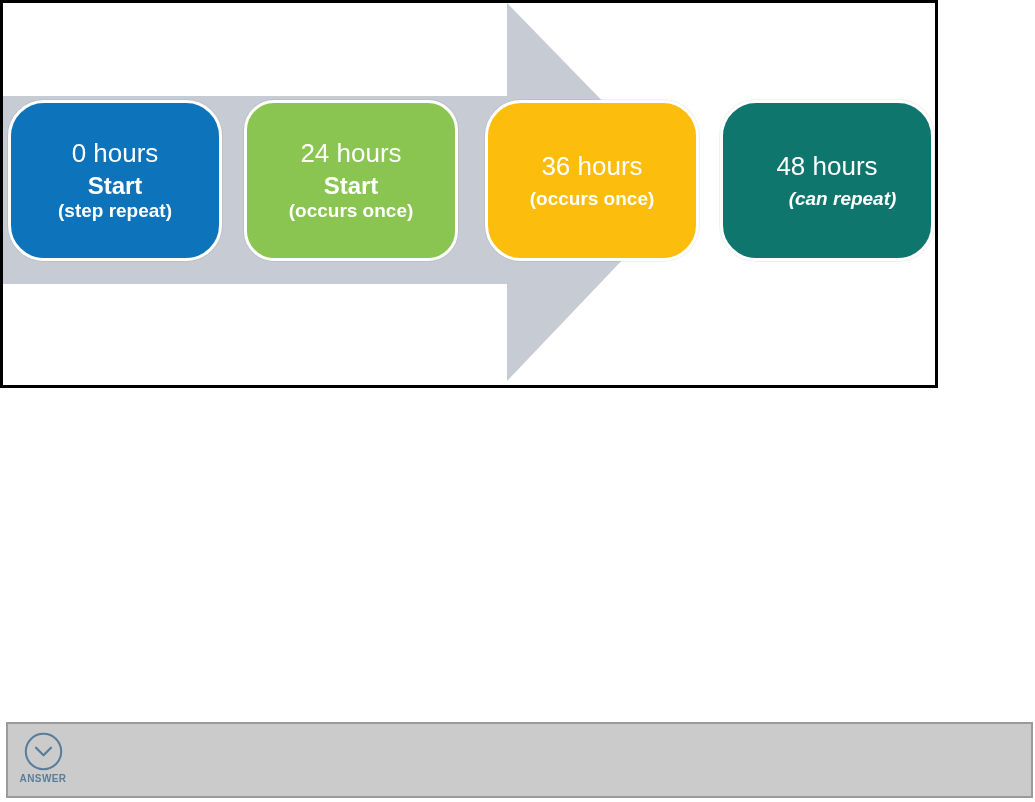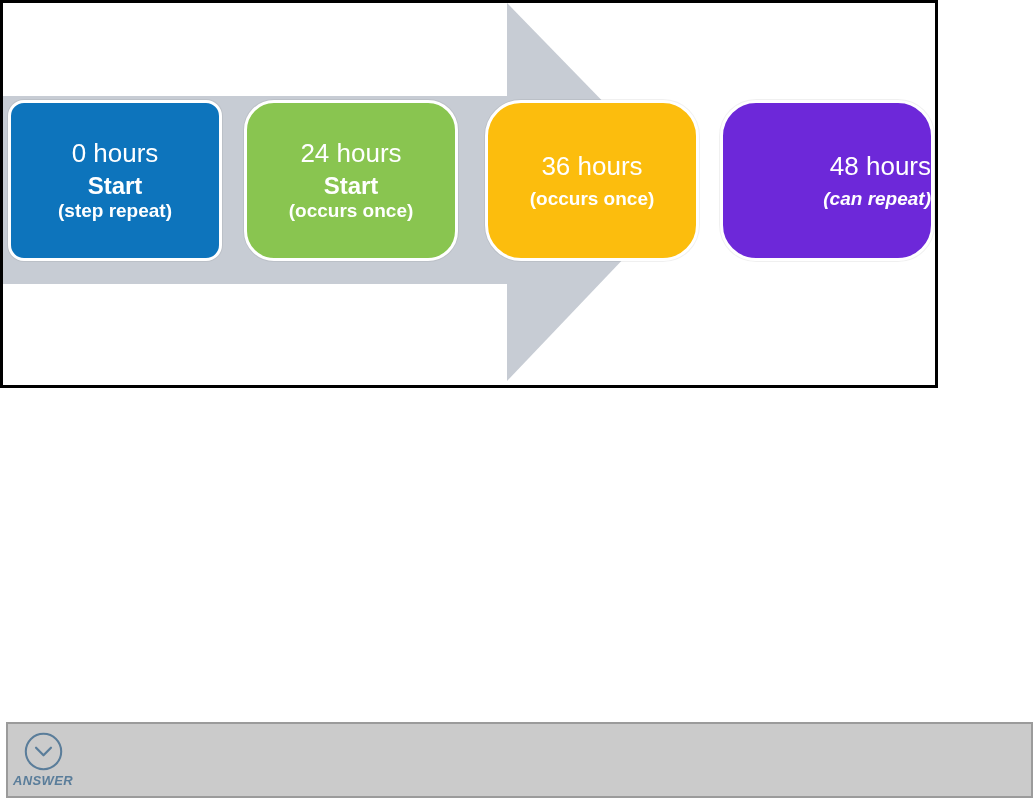--- a/index.html
+++ b/index.html
@@ -62,55 +62,54 @@
     width: 48px;
     display: flex;
     flex-direction: column;
     align-items: center;
     cursor: pointer;
     background: none; border: none;
   }
   .answer-icon { display: block; }
   .answer-label {
     margin-top: 1px;
-    font-size: 13px;
+    font-size: 10px;
     font-weight: 700;
     letter-spacing: 0.4px;
     color: #5a7d9a;
-    font-style: italic;
   }
 </style>
 </head>
 <body>
 
 <div class="diagram" style="border-color: rgb(0, 0, 0);">
 
   <svg class="arrow-svg" viewBox="0 0 931 381" aria-hidden="true">
     <rect id="arrow-body" x="0" y="93" width="505" height="188" fill="#c7ccd4"></rect>
     <polygon id="arrow-head" points="504,0 686,187 504,378" fill="#c7ccd4"></polygon>
   </svg>
 
-  <div class="step-box pos-0" style="background: rgb(13, 116, 188); border-radius: 16px;">
+  <div class="step-box pos-0" style="background: rgb(13, 116, 188);">
     <div class="step-time">0 hours</div>
     <div class="step-label">Start</div>
     <div class="step-note">(step repeat)</div>
   </div>
 
   <div class="step-box pos-1" style="background: rgb(137, 197, 80);">
     <div class="step-time">24 hours</div>
     <div class="step-label">Start</div>
     <div class="step-note">(occurs once)</div>
   </div>
 
   <div class="step-box pos-2" style="background: rgb(252, 189, 13);">
     <div class="step-time">36 hours</div>
     <div class="step-note">(occurs once)</div>
   </div>
 
-  <div class="step-box pos-3" style="background: #6d28d9; align-items: flex-end;">
+  <div class="step-box pos-3" style="background: #0f766e;">
     <div class="step-time">48 hours</div>
     <div class="step-note" style="font-style: italic; margin-left: 31px;">(can repeat)</div>
   </div>
 
 </div>
 
 <div class="answer-bar" style="background: rgb(203, 203, 203); border-color: rgb(155, 155, 155);">
   <button class="answer-button">
     <svg class="answer-icon" width="41" height="41" viewBox="0 0 44 44" aria-hidden="true">
       <circle id="answer-circle" cx="22" cy="22" r="19" fill="none" stroke-width="2.2" stroke="#5a7d9a"></circle>

